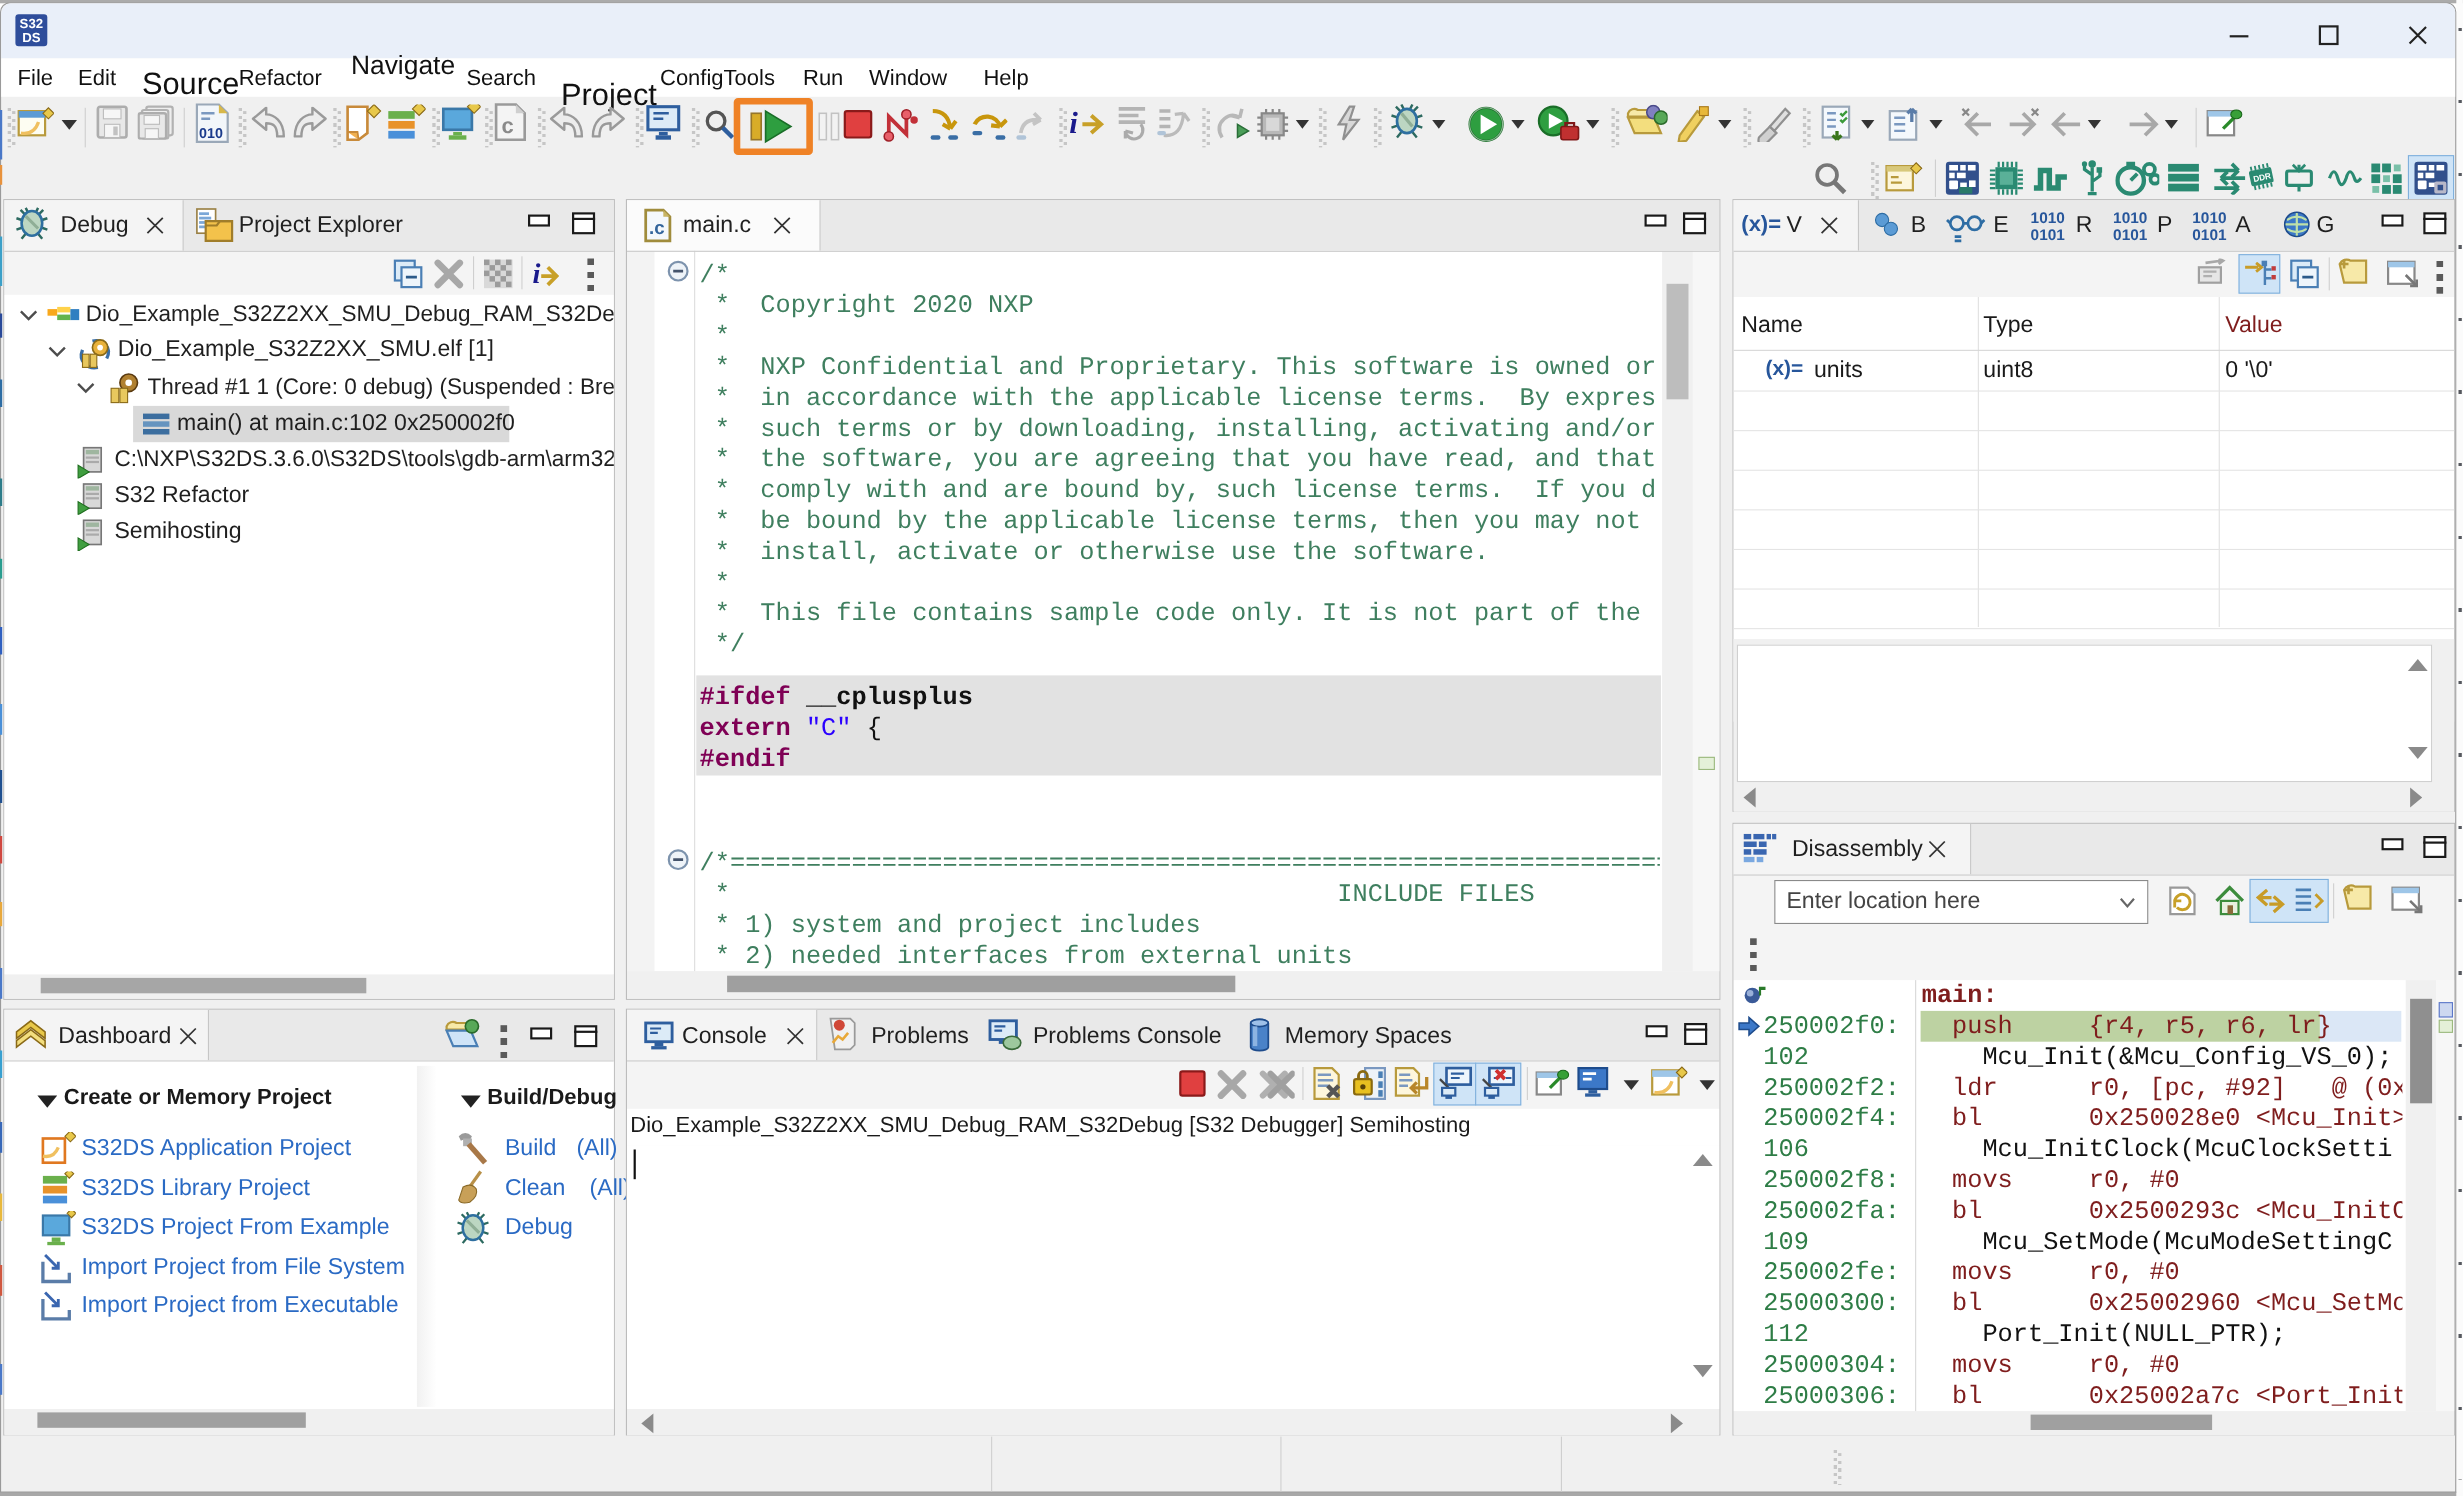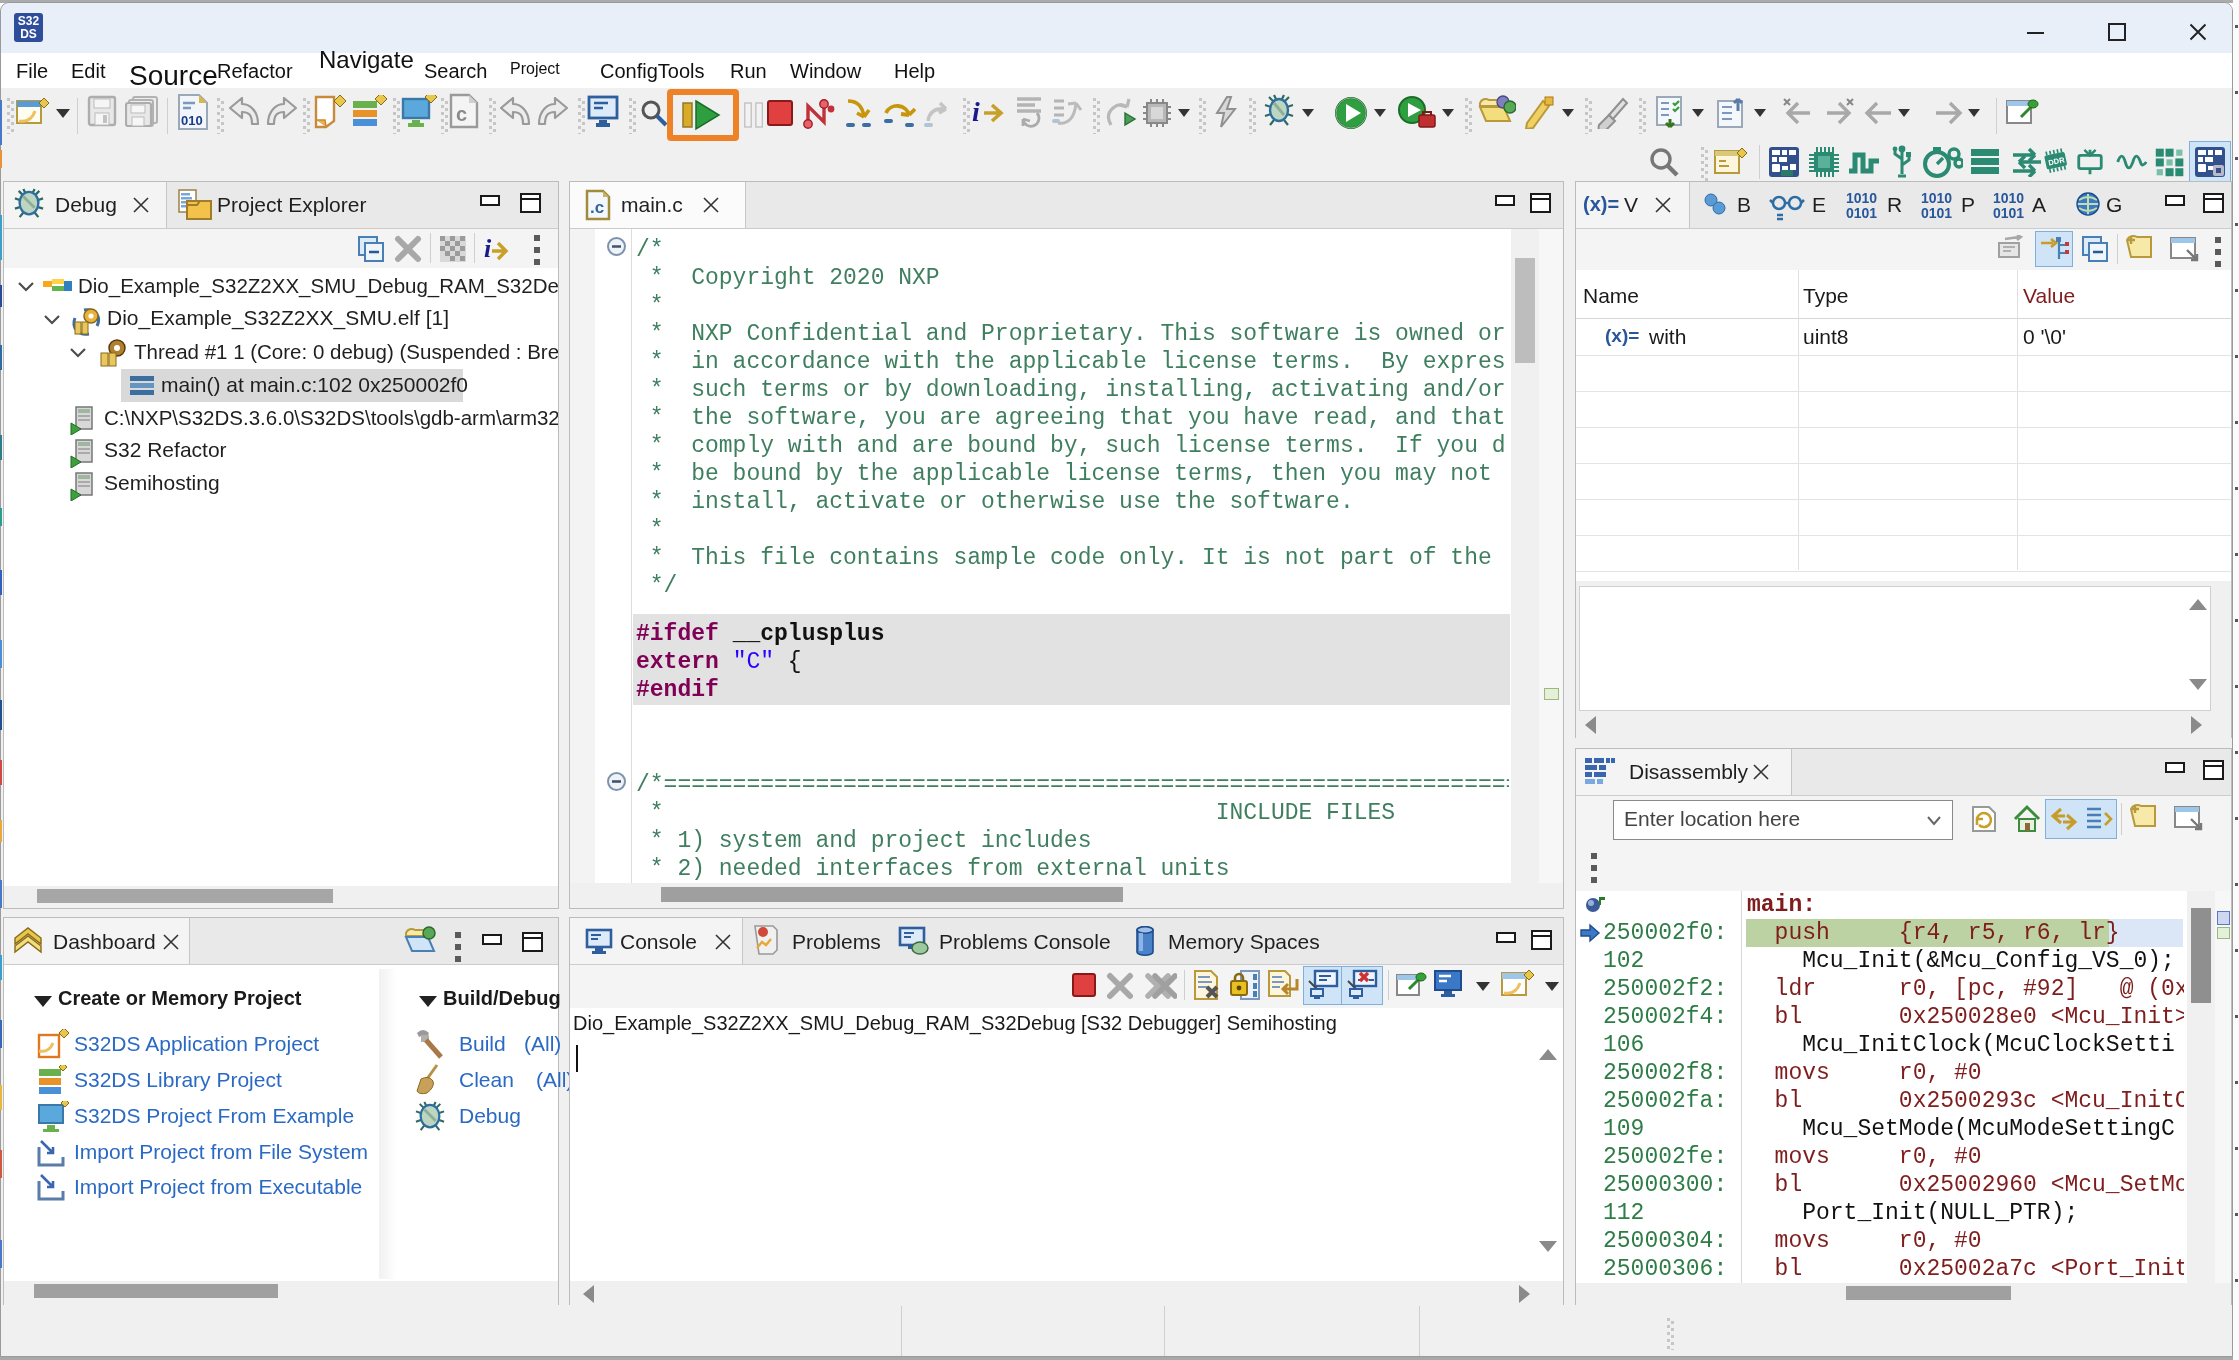--- a/index.html
+++ b/index.html
@@ -51,21 +51,21 @@
       <path d="M2 2 L22 22 M22 2 L2 22" stroke="#222" stroke-width="2.6"></path>
     </svg>
 
 <div class="ab" style="left:0;top:50px;width:2233px;height:35px;background:#fff"></div>
 <div class="ab" style="top:57px;left:15px;font-size:20px">File</div>
 <div class="ab" style="top:57px;left:70px;font-size:20px">Edit</div>
 <div class="ab" style="top:57px;left:128px;font-size:28px">Source</div>
 <div class="ab" style="top:57px;left:216px;font-size:20px">Refactor</div>
 <div class="ab" style="top:43px;left:318px;font-size:24px">Navigate</div>
 <div class="ab" style="top:57px;left:423px;font-size:20px">Search</div>
-<div class="ab" style="top:57px;left:509px;font-size:16px">Project</div>
+<div class="ab" style="top:67px;left:509px;font-size:28px">Project</div>
 <div class="ab" style="top:57px;left:599px;font-size:20px">ConfigTools</div>
 <div class="ab" style="top:57px;left:729px;font-size:20px">Run</div>
 <div class="ab" style="top:57px;left:789px;font-size:20px">Window</div>
 <div class="ab" style="top:57px;left:893px;font-size:20px">Help</div>
 
 <div id="tb1">
  <div class="dots" style="left:6px;top:95px;height:36px"></div>
  <svg class="ab" style="left:14px;top:92px" width="34" height="34" viewBox="0 0 34 34">
         <rect x="2" y="6" width="24" height="22" fill="#fdfdf2" stroke="#b89a3c" stroke-width="2"></rect>
         <rect x="2" y="6" width="24" height="6" fill="#5b9bd5"></rect>
@@ -689,21 +689,21 @@
  <div class="ab" style="left:2214px;top:234px;width:6px;height:30px;background:repeating-linear-gradient(to bottom,#5a5a5a 0 6px,transparent 6px 12px)"></div>
 
  <div class="ab" style="left:1575px;top:267px;width:655px;height:386px;background:#fff"></div>
  <div class="ab" style="left:1797px;top:267px;width:1px;height:300px;background:#e0e0e0"></div>
  <div class="ab" style="left:2016px;top:267px;width:1px;height:300px;background:#e0e0e0"></div>
  <div class="ab" style="left:1575px;top:315px;width:655px;height:1px;background:#d6d6d6"></div>
  <div class="ab sans21" style="left:1582px;top:281px;color:#1a1a1a">Name</div>
  <div class="ab sans21" style="left:1802px;top:281px;color:#1a1a1a">Type</div>
  <div class="ab sans21" style="left:2022px;top:281px;color:#7f1d1d">Value</div>
  <div class="ab" style="left:1604px;top:322px;color:#27569b;font-weight:bold;font-size:19px">(x)=</div>
- <div class="ab sans21" style="left:1648px;top:322px;color:#1a1a1a">with</div>
+ <div class="ab sans21" style="left:1648px;top:322px;color:#1a1a1a">units</div>
  <div class="ab sans21" style="left:1802px;top:322px;color:#1a1a1a">uint8</div>
  <div class="ab sans21" style="left:2022px;top:322px;color:#1a1a1a">0 '\0'</div>
  <div class="ab" style="left:1575px;top:352px;width:655px;height:1px;background:#e4e4e4"></div>
  <div class="ab" style="left:1575px;top:388px;width:655px;height:1px;background:#e4e4e4"></div>
  <div class="ab" style="left:1575px;top:424px;width:655px;height:1px;background:#e4e4e4"></div>
  <div class="ab" style="left:1575px;top:460px;width:655px;height:1px;background:#e4e4e4"></div>
  <div class="ab" style="left:1575px;top:496px;width:655px;height:1px;background:#e4e4e4"></div>
  <div class="ab" style="left:1575px;top:532px;width:655px;height:1px;background:#e4e4e4"></div>
  <div class="ab" style="left:1575px;top:568px;width:655px;height:1px;background:#e4e4e4"></div>
 

